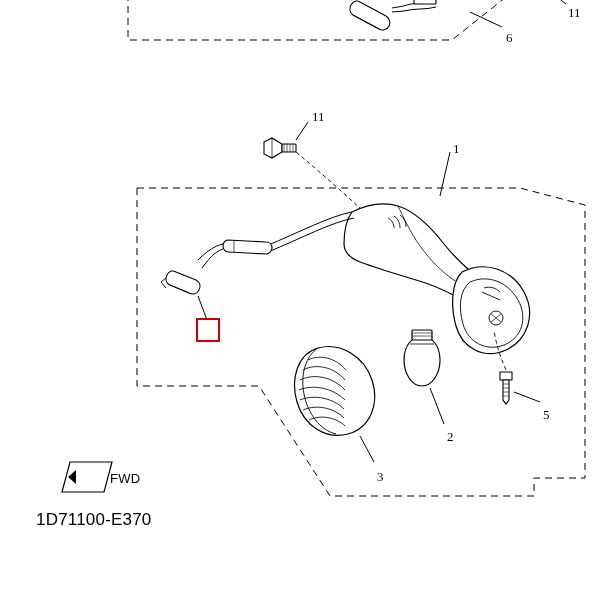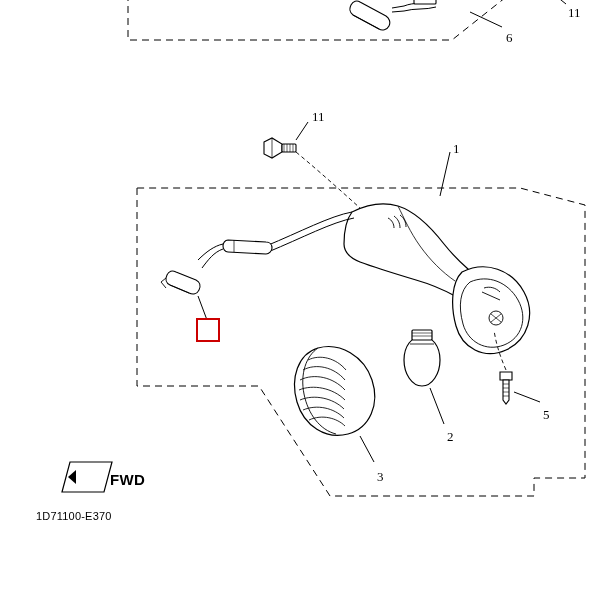--- a/index.html
+++ b/index.html
@@ -29,30 +29,30 @@
   .lbl {
     position: absolute;
     font-size: 13px;
     font-family: "Liberation Serif", serif;
     color: #000000;
     line-height: 1;
     white-space: nowrap;
   }
   .partcode {
     position: absolute;
-    font-size: 11px;
+    font-size: 17px;
     font-family: "Liberation Sans", sans-serif;
     letter-spacing: 0.2px;
     color: #000000;
     white-space: nowrap;
   }
   .fwd-text {
     position: absolute;
-    font-size: 15px;
-    font-weight: bold;
+    font-size: 13px;
+    font-weight: normal;
     font-family: "Liberation Sans", sans-serif;
     color: #000000;
     letter-spacing: 0.3px;
     padding-left: 30px;
   }
   .hl-box {
     position: absolute;
     box-sizing: border-box;
     border: 2px solid #cc0000;
     background: transparent;

